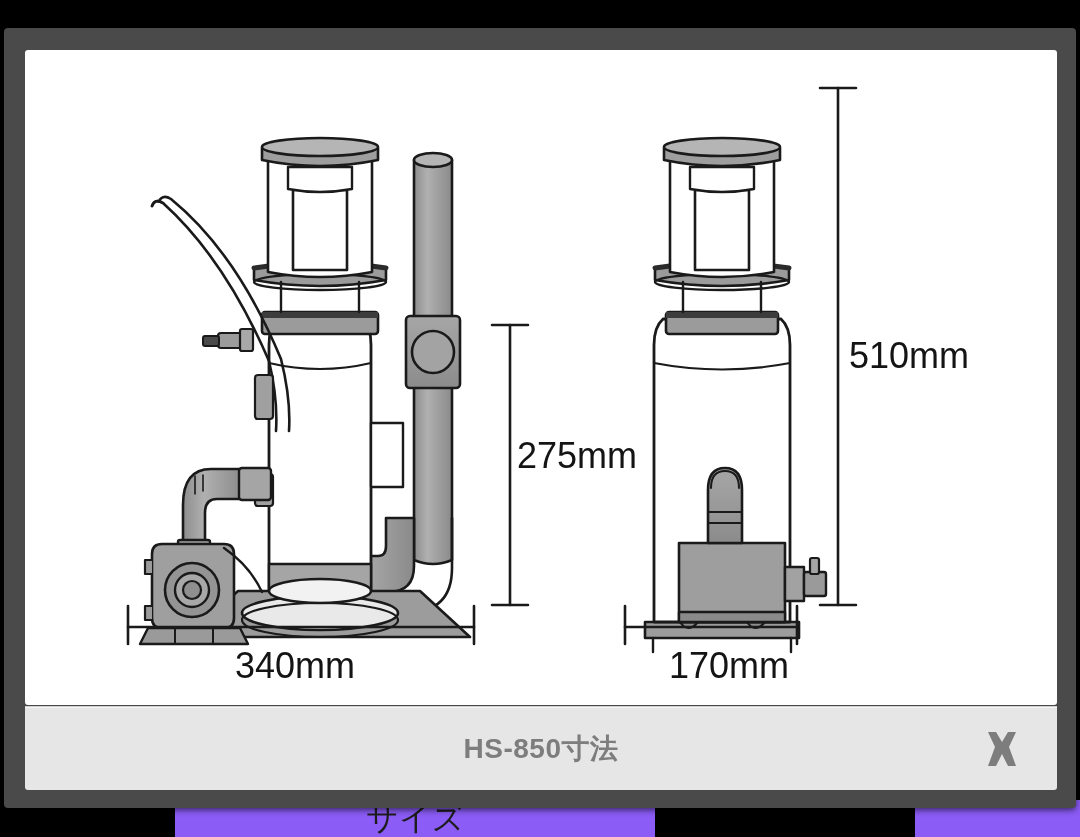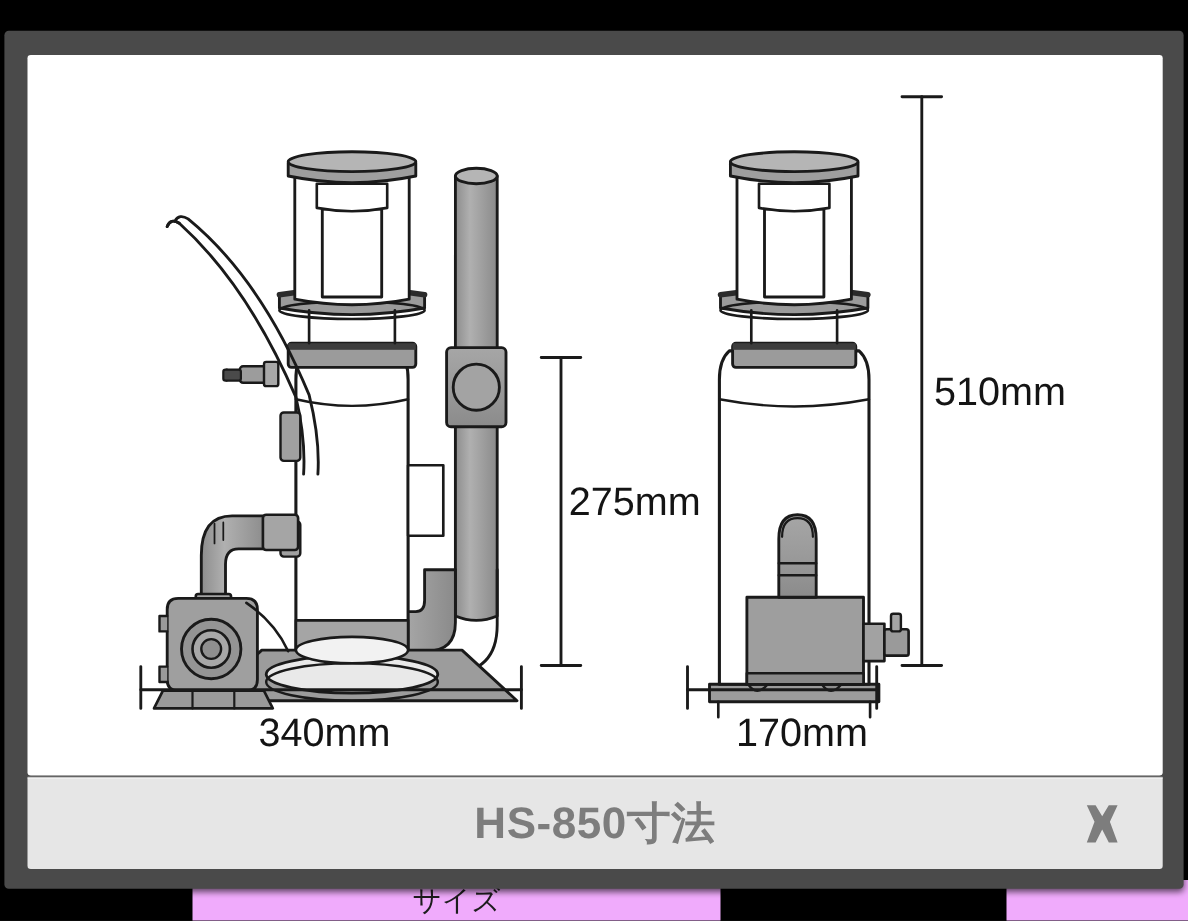--- a/index.html
+++ b/index.html
@@ -2,38 +2,38 @@
 <html><head>
 <meta charset="utf-8">
 <style>
   html,body{margin:0;padding:0;background:#000;}
   body{width:1080px;height:837px;overflow:hidden;font-family:"Liberation Sans",sans-serif;}
 
   #root{position:relative;width:1080px;height:837px;background:#000;}
 
   
   .bg-strip{position:absolute;left:0;width:100%;height:100%;}
-  .bg-cell{position:absolute;background:#f0abfc;color:#1d1d1d;font-size:26px;
+  .bg-cell{position:absolute;background:#8b5cf6;color:#1d1d1d;font-size:32px;
            display:flex;align-items:center;justify-content:center;}
 
   
   .frame{position:absolute;left:4px;top:28px;width:1072px;height:780px;
          background:#4a4a4a;border-radius:4px;
          box-shadow:0 2px 6px rgba(0,0,0,.6);}
 
   
   .panel{position:absolute;left:25px;top:50px;width:1032px;height:655px;
          background:#fff;border-radius:3px;overflow:hidden;}
 
   
   .footer{position:absolute;left:25px;top:706px;width:1032px;height:83px;
           background:#e6e6e6;border-top:1px solid #cfcfcf;border-radius:0 0 3px 3px;
           display:flex;align-items:center;justify-content:center;
           box-shadow:inset 0 1px 0 #f4f4f4;}
-  .footer-title{font-size:40px;font-weight:bold;color:#7d7d7d;letter-spacing:.5px;
+  .footer-title{font-size:28px;font-weight:bold;color:#7d7d7d;letter-spacing:.5px;
                 white-space:nowrap;}
   .close-btn{position:absolute;right:28px;top:50%;transform:translateY(-50%);
              width:54px;height:54px;display:flex;align-items:center;justify-content:center;
              cursor:pointer;}
 
   svg{display:block;}
   .dimtxt{font-family:"Liberation Sans",sans-serif;font-size:36px;fill:#141414;}
 </style>
 </head>
 <body>

